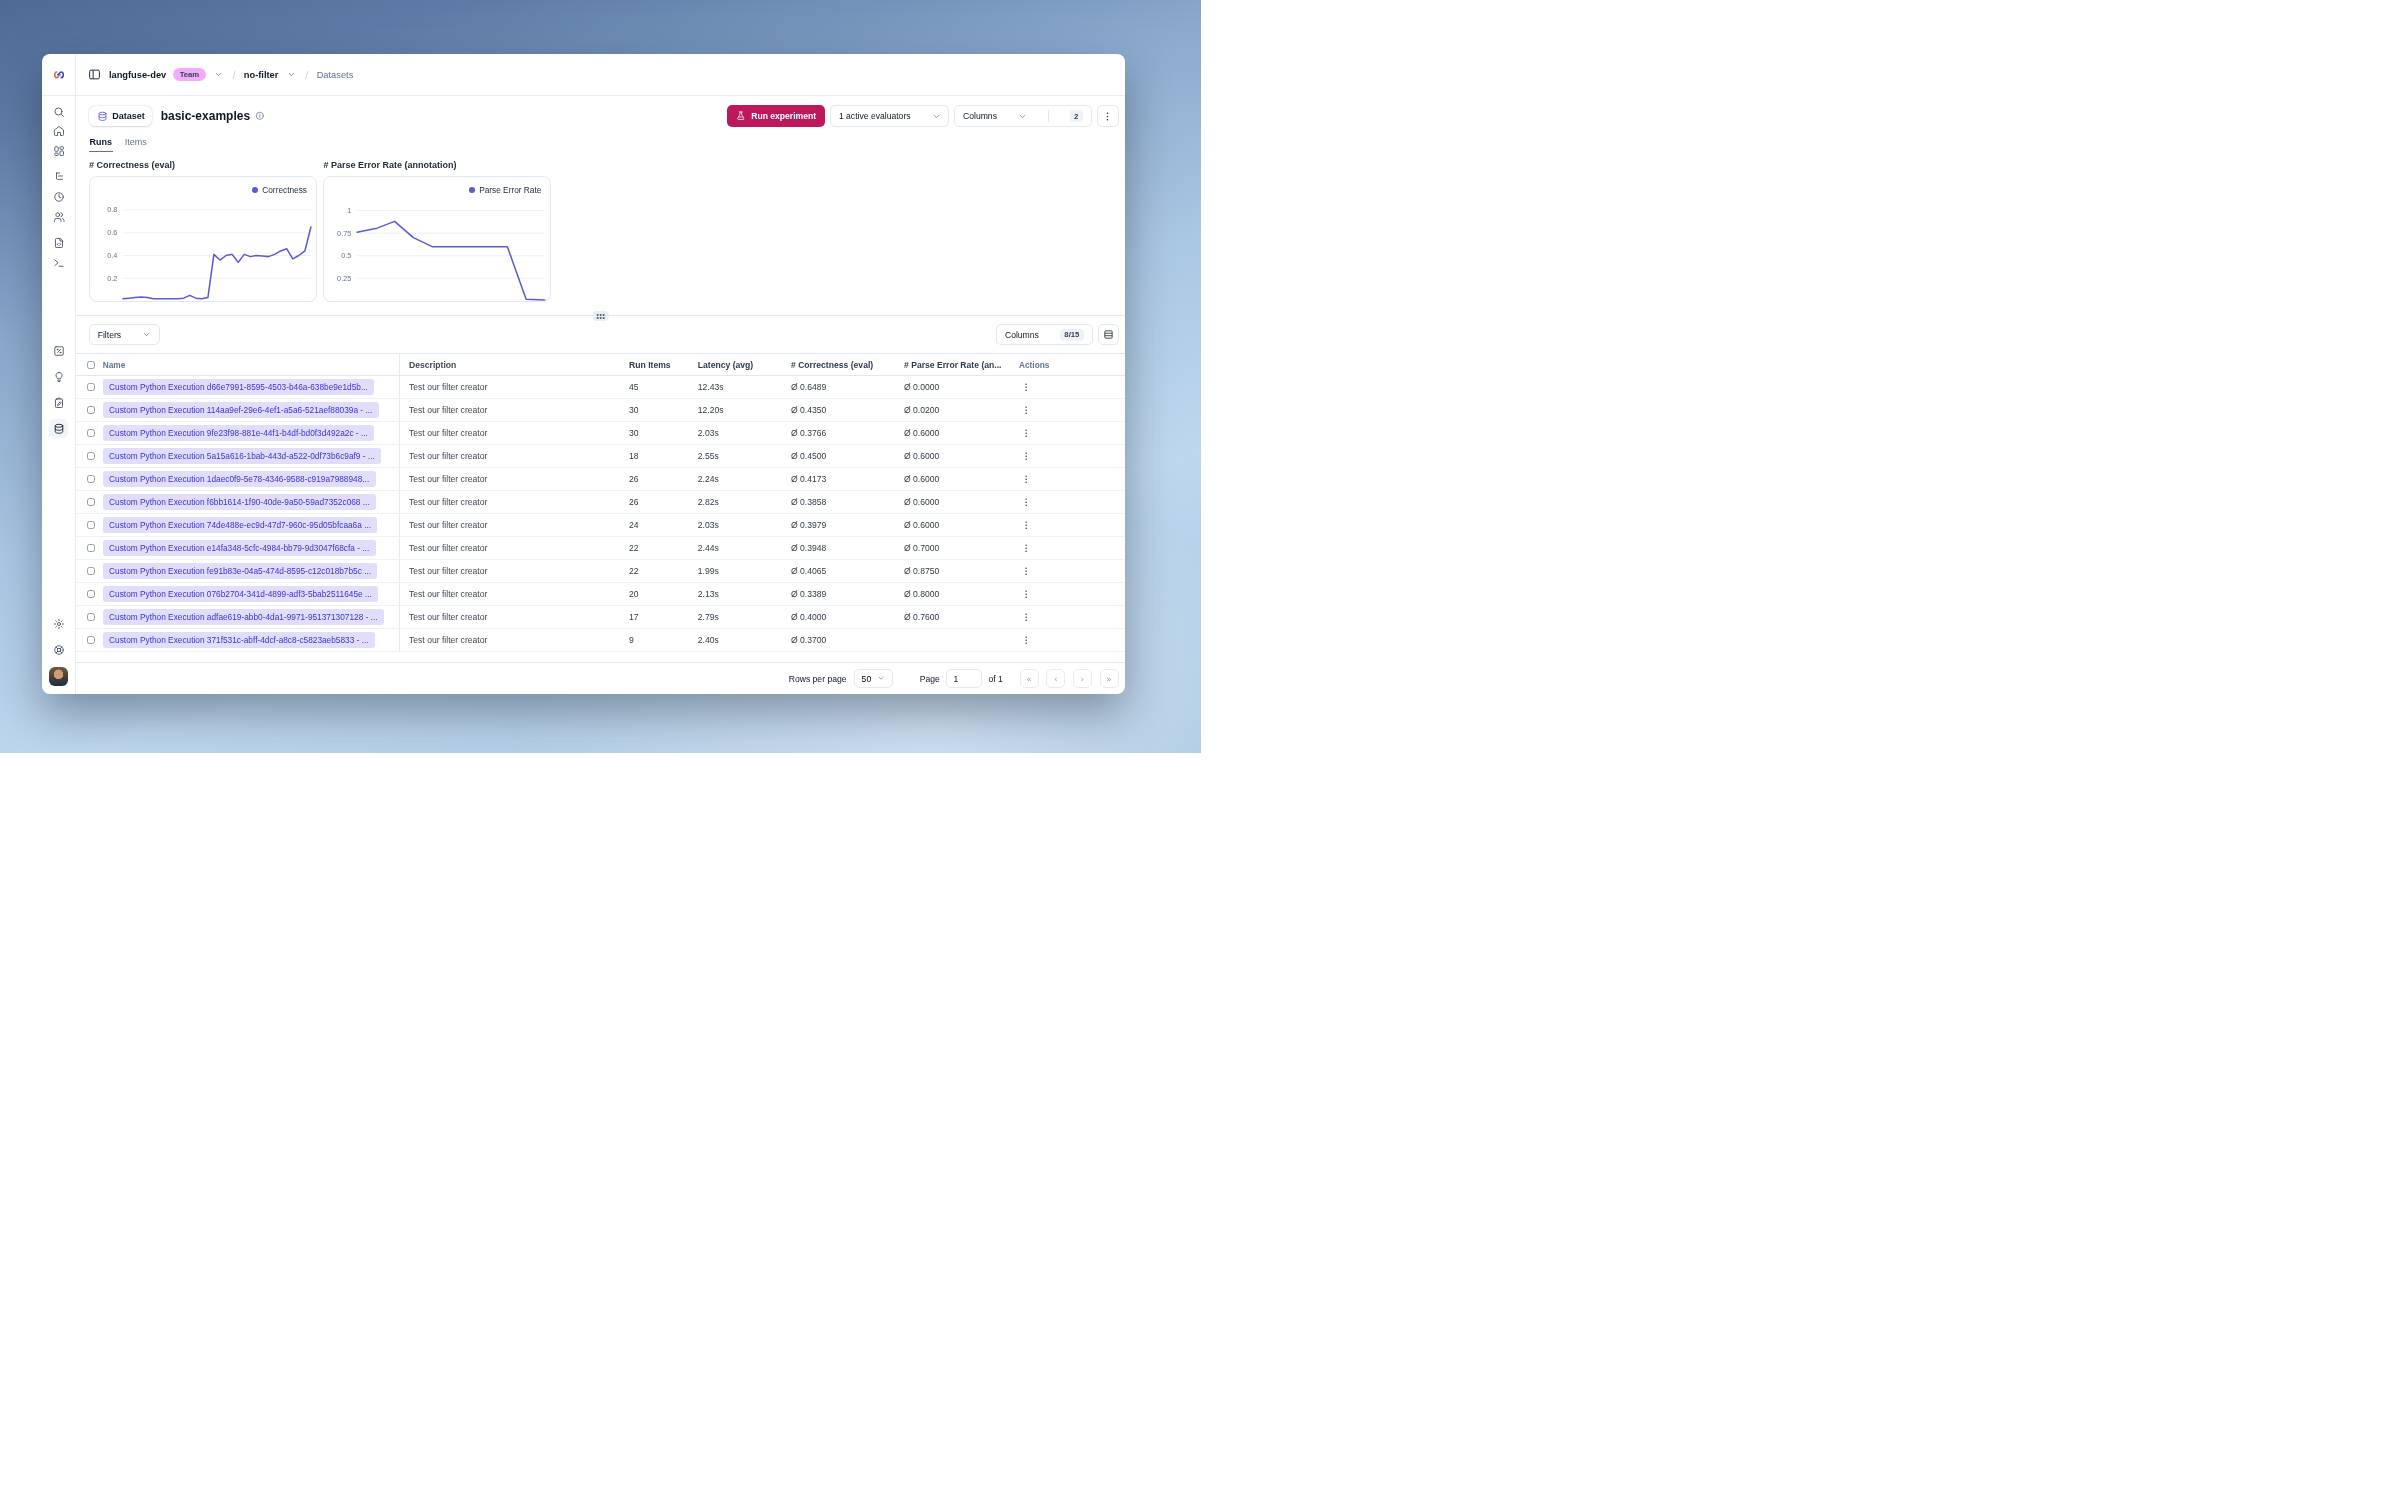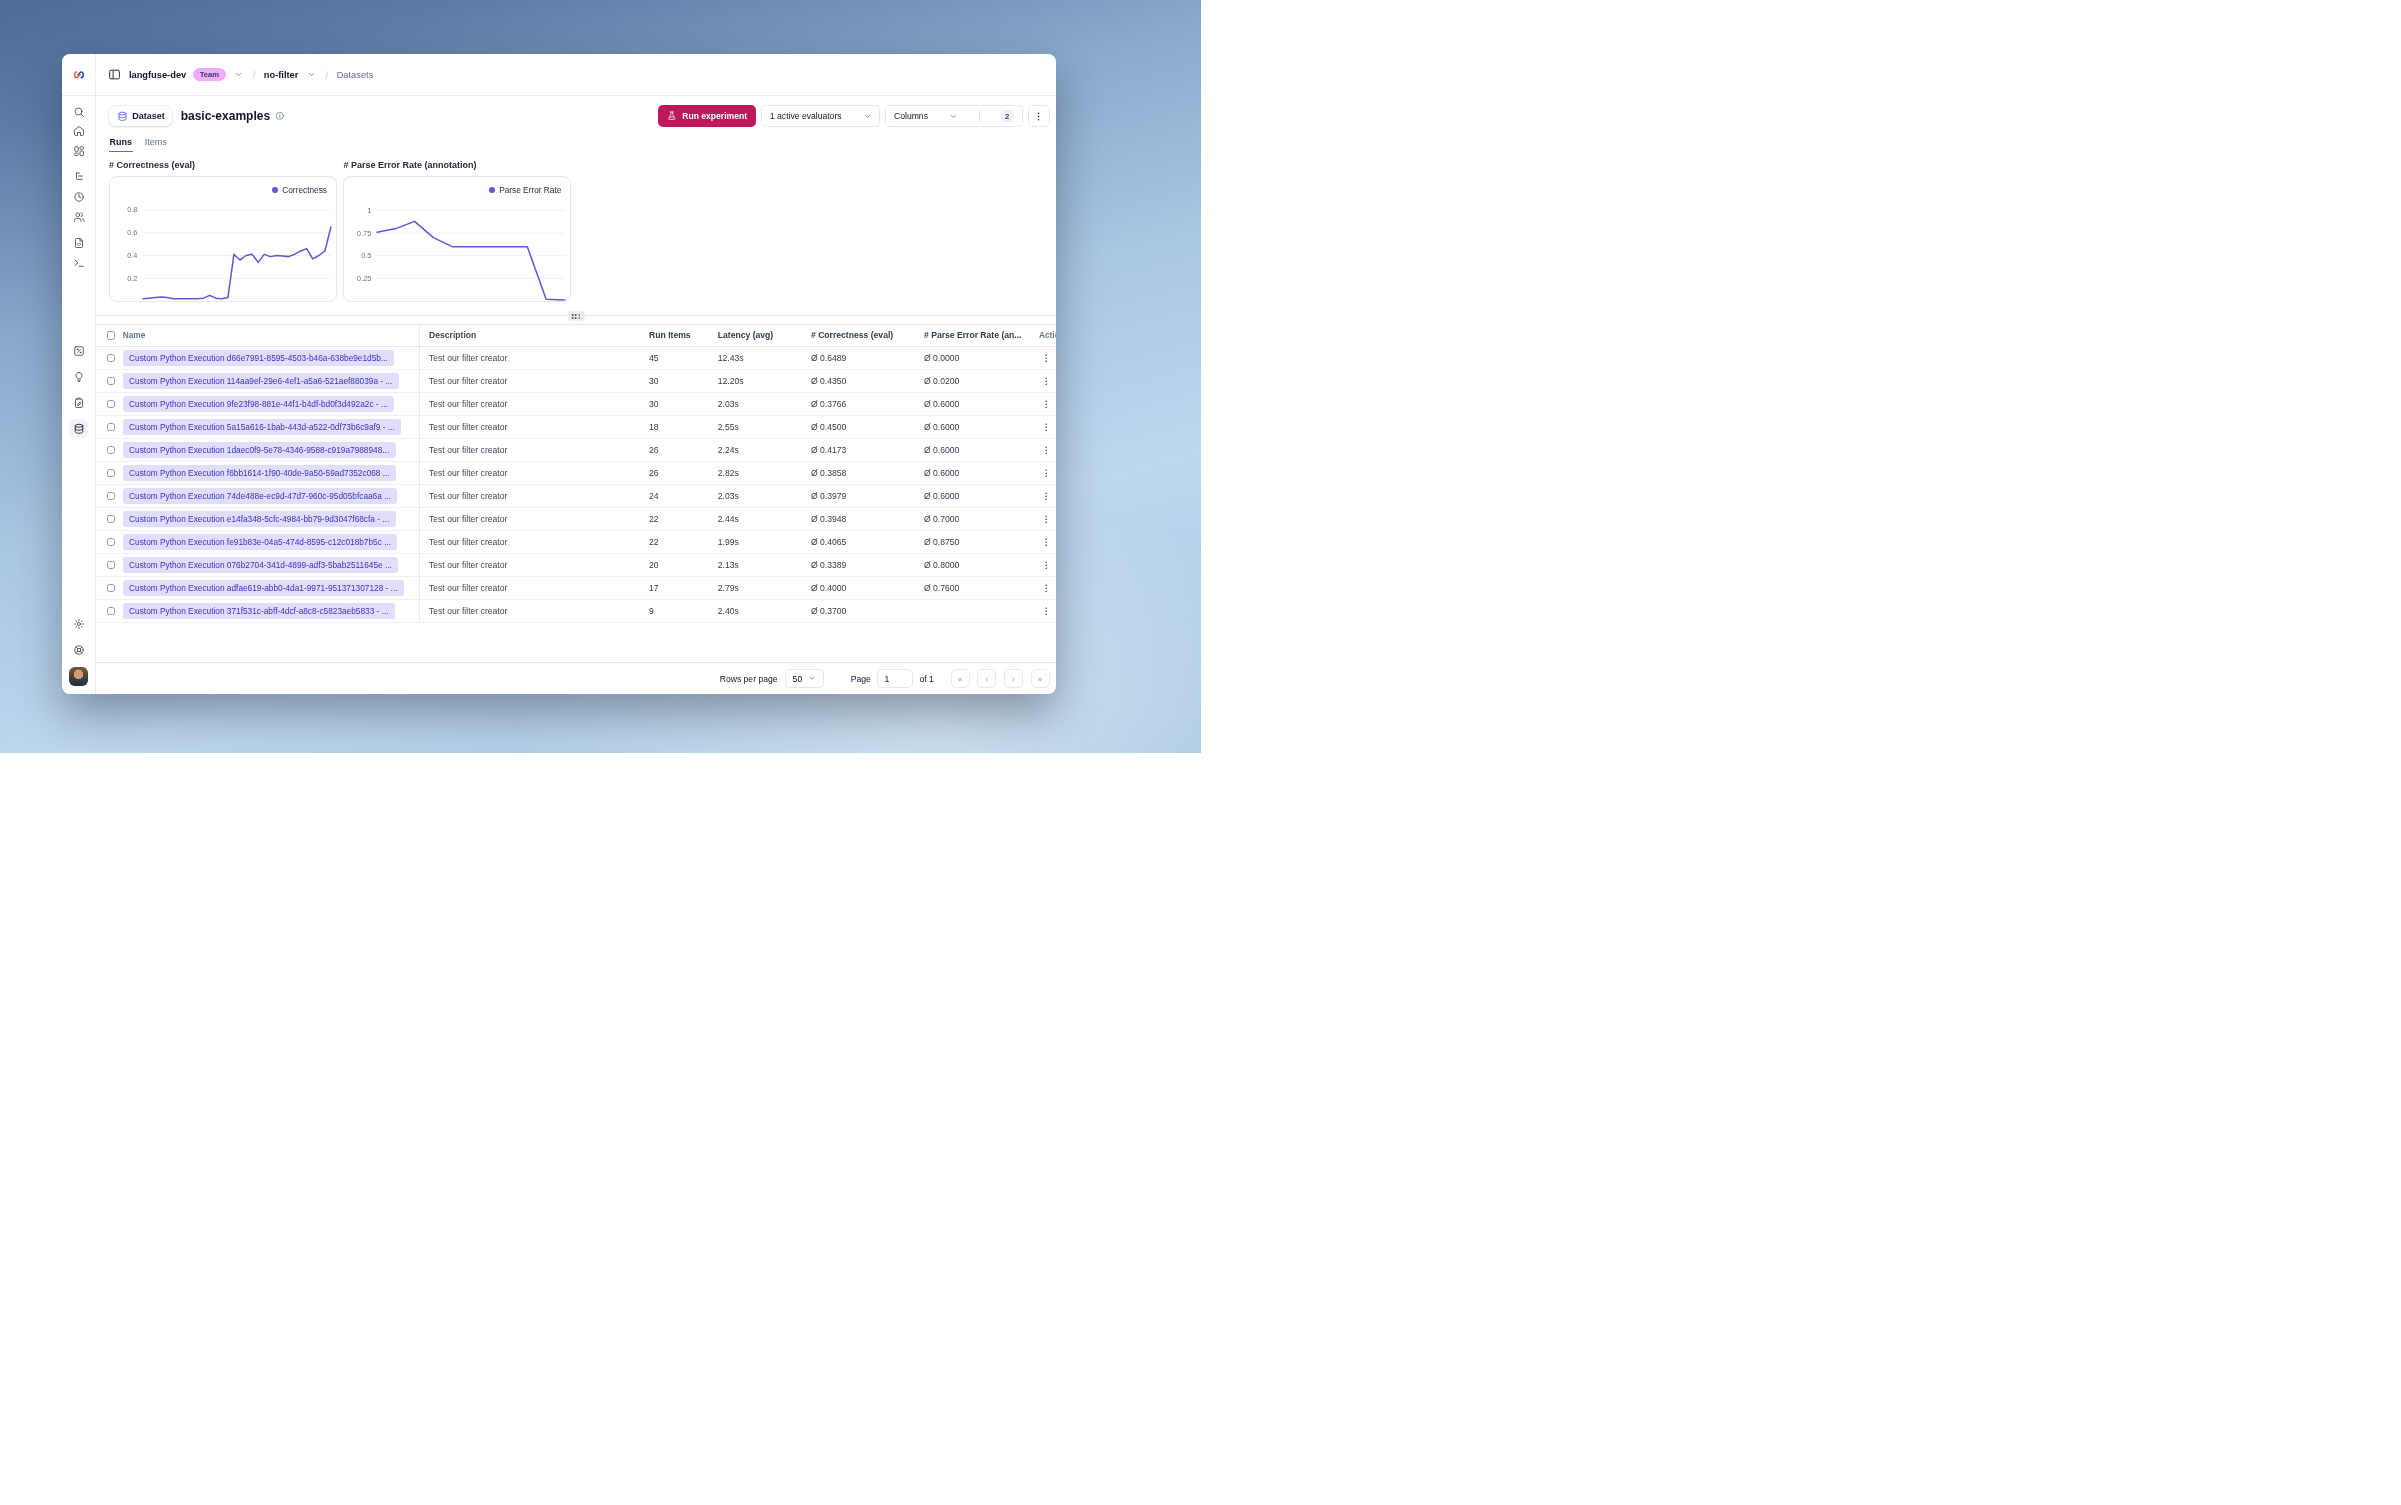--- a/index.html
+++ b/index.html
@@ -2,21 +2,21 @@
 <html style="font-size:10.3px"><head>
 <meta charset="utf-8">
 <style>
   * { margin:0; padding:0; box-sizing:border-box; }
   html,body { width:1201px; height:753px; overflow:hidden;
     font-family:"Liberation Sans","DejaVu Sans",sans-serif; }
   .desktop { position:relative; width:1201px; height:753px;
     background:
       radial-gradient(705px 384px at 78% 96%, rgba(235,244,252,.55) 0%, rgba(235,244,252,0) 60%),
       linear-gradient(165deg,#4e6a95 0%,#5d7ba6 12%,#8aa9cc 32%,#aac7e3 52%,#bdd7ee 72%,#a6c5e0 100%); }
-  .window { position:absolute; left:62px; top:54px; width:994px; height:640px;
+  .window { position:absolute; left:42px; top:54px; width:1083px; height:640px;
     background:#fff; border-radius:7.7px; overflow:hidden; display:flex;
     box-shadow:0 19px 45px rgba(15,23,42,.38); }
 
   
   .sidebar { width:34px; flex:0 0 34px; border-right:0.6px solid #e8edf3;
     display:flex; flex-direction:column; align-items:center; }
   .logo-zone { width:100%; height:42px; border-bottom:0.6px solid #e8edf3;
     display:flex; align-items:center; justify-content:center; flex:0 0 42px; }
   .side-btn { width:19px; height:19px; border:none; background:transparent; border-radius:5.1px;
     display:flex; align-items:center; justify-content:center; color:#3f4c5e; cursor:pointer; padding:0; }
@@ -374,20 +374,41 @@
           <span class="grip">
               <i></i>
               <i></i>
               <i></i>
               <i></i>
               <i></i>
               <i></i>
             </span>
         </div>
 
+        <div class="toolbar">
+          <button class="btn-outline" style="height:21px">
+            <span>Filters</span>
+            <svg class="chev" width="9" height="9" viewBox="0 0 24 24" fill="none" stroke="currentColor" stroke-width="2" stroke-linecap="round" stroke-linejoin="round">
+                <polyline points="6 9 12 15 18 9"></polyline>
+              </svg>
+          </button>
+          <div class="tb-right">
+            <button class="btn-outline" style="height:21px">
+              <span>Columns</span>
+              <span class="count-badge">8/15</span>
+            </button>
+            <button class="sq-btn" style="width:21px;height:21px">
+              <svg width="11" height="11" viewBox="0 0 24 24" fill="none" stroke="currentColor" stroke-width="1.8" stroke-linejoin="round">
+                  <rect x="4" y="4" width="16" height="16" rx="2"></rect>
+                  <line x1="4" y1="9.3" x2="20" y2="9.3"></line>
+                  <line x1="4" y1="14.6" x2="20" y2="14.6"></line>
+                </svg>
+            </button>
+          </div>
+        </div>
 
         <div class="table-wrap">
           <div class="trow thead">
             <div class="c-check">
                 <span class="checkbox"></span>
               </div>
             <div class="c-name">Name</div>
             <div class="c-desc">Description</div>
             <div class="c-run">Run Items</div>
             <div class="c-lat">Latency (avg)</div>

